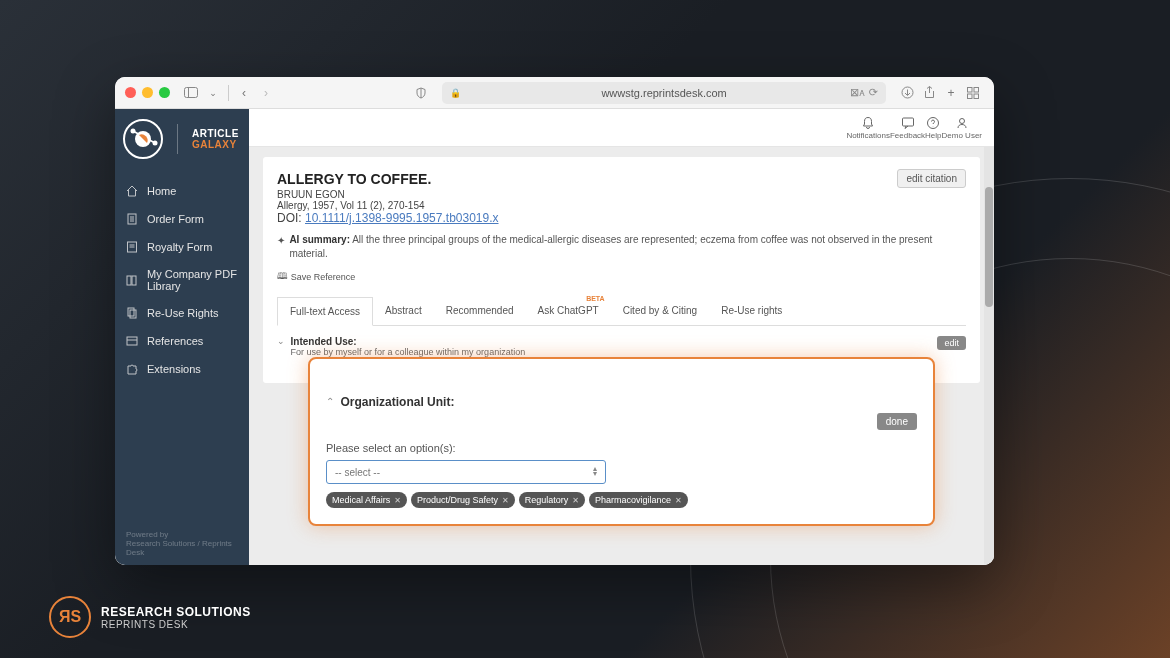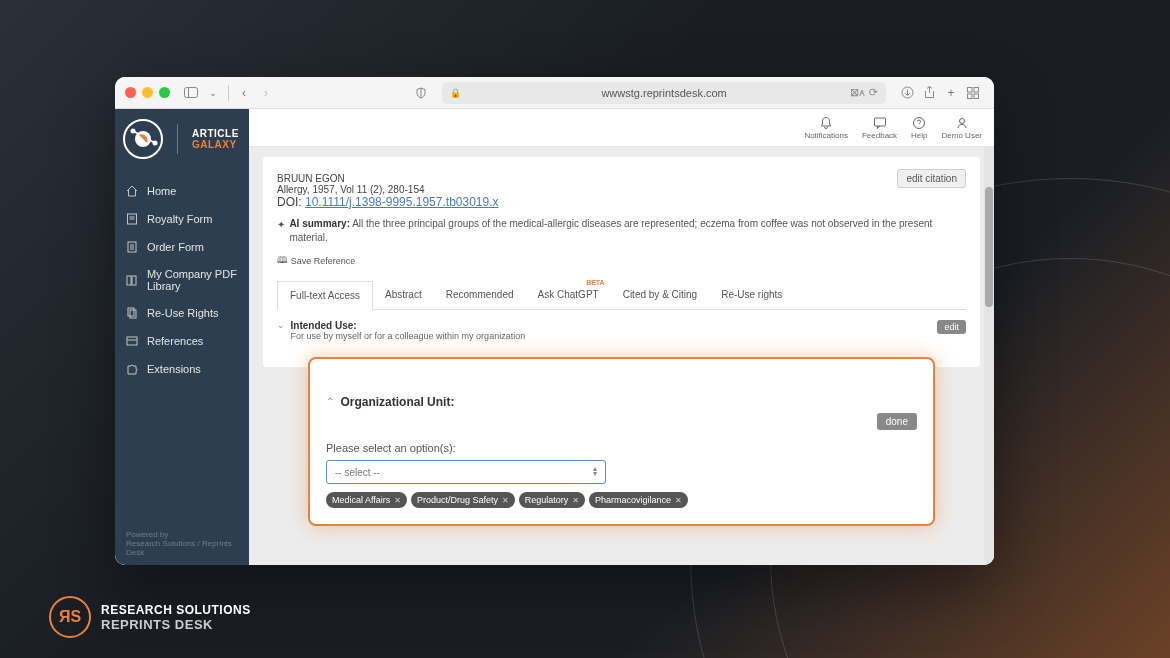--- a/index.html
+++ b/index.html
@@ -28,21 +28,21 @@
 .logo-circle { width: 40px; height: 40px; border: 2px solid #fff; border-radius: 50%; position: relative; display: flex; align-items: center; justify-content: center; }
 .logo-divider { width: 1px; height: 30px; background: rgba(255,255,255,0.3); }
 .logo-text { font-size: 10px; font-weight: 600; letter-spacing: 0.5px; line-height: 1.1; }
 .logo-text .sub { color: #e8833a; font-weight: 700; }
 .nav-items { padding: 8px 0; }
 .nav-item { display: flex; align-items: center; gap: 8px; padding: 7px 10px; font-size: 11px; color: #e5e5e5; cursor: pointer; }
 .nav-icon { width: 14px; height: 14px; display: flex; align-items: center; justify-content: center; font-size: 12px; opacity: 0.8; }
 .sidebar-footer { margin-top: auto; padding: 8px 11px; font-size: 8px; color: rgba(255,255,255,0.3); }
 
 .main-area { flex: 1; display: flex; flex-direction: column; overflow: hidden; }
-.top-bar { height: 38px; border-bottom: 1px solid #e5e5e5; display: flex; justify-content: flex-end; align-items: center; padding: 0 12px; gap: 14px; }
+.top-bar { height: 38px; border-bottom: 1px solid #e5e5e5; display: flex; justify-content: flex-end; align-items: center; padding: 0 12px; }
 .top-action { display: flex; flex-direction: column; align-items: center; gap: 1px; color: #666; font-size: 8px; cursor: pointer; }
 .top-action svg, .top-action .ticon { width: 14px; height: 14px; }
 
 .content { flex: 1; background: #ececec; padding: 10px 14px 0; overflow: hidden; position: relative; }
 .card { background: #fff; border-radius: 3px; padding: 14px; position: relative; }
 
 .article-title { font-size: 14px; font-weight: 700; color: #222; }
 .article-author { font-size: 10px; color: #444; margin-top: 2px; }
 .article-meta { font-size: 10px; color: #444; }
 .article-doi { font-size: 12px; color: #444; }
@@ -76,21 +76,21 @@
 .org-prompt { font-size: 11px; color: #555; margin-top: 12px; }
 .org-select { width: 280px; height: 24px; border: 1.5px solid #5a8fc8; border-radius: 3px; margin-top: 6px; padding: 0 8px; font-size: 10px; color: #777; display: flex; align-items: center; justify-content: space-between; background: #fff; cursor: pointer; }
 .select-arrows { font-size: 8px; color: #888; line-height: 0.6; display: flex; flex-direction: column; }
 .tags { display: flex; flex-wrap: wrap; gap: 4px; margin-top: 8px; }
 .tag { background: #555; color: #fff; font-size: 9px; padding: 3px 6px; border-radius: 8px; display: flex; align-items: center; gap: 4px; }
 .tag-x { font-size: 8px; opacity: 0.7; cursor: pointer; }
 
 .footer-brand { position: absolute; left: 49px; bottom: 20px; display: flex; align-items: center; gap: 10px; color: #fff; }
 .footer-logo { width: 42px; height: 42px; border: 2px solid #e8833a; border-radius: 50%; display: flex; align-items: center; justify-content: center; font-size: 16px; font-weight: 700; color: #e8833a; }
 .footer-text { font-size: 12px; font-weight: 700; letter-spacing: 0.5px; }
-.footer-sub { font-size: 13px; font-weight: 700; letter-spacing: 0.5px; color: #ccc; }
+.footer-sub { font-size: 10px; font-weight: 400; letter-spacing: 0.5px; color: #ccc; }
 
 .scroll-track { position: absolute; right: 0; top: 0; bottom: 0; width: 10px; background: rgba(0,0,0,0.03); }
 .scroll-thumb { position: absolute; right: 1px; top: 40px; width: 8px; height: 120px; background: rgba(0,0,0,0.25); border-radius: 4px; }
 </style>
 </head>
 <body>
 
 <div class="curve"></div>
 <div class="curve curve2"></div>
 
@@ -173,37 +173,37 @@
             <span class="nav-icon">
               <svg width="14" height="14" viewBox="0 0 14 14" fill="none" stroke="currentColor" stroke-width="1">
                 <path d="M2 7 L7 2 L12 7 M3.5 6 V12 H10.5 V6"></path>
               </svg>
             </span>
             <span>Home</span>
           </div>
           <div class="nav-item">
             <span class="nav-icon">
               <svg width="14" height="14" viewBox="0 0 14 14" fill="none" stroke="currentColor" stroke-width="1">
-                <rect x="2.5" y="2" width="9" height="10"></rect>
-                <line x1="4.5" y1="5" x2="9.5" y2="5"></line>
-                <line x1="4.5" y1="7" x2="9.5" y2="7"></line>
-              </svg>
-            </span>
-            <span>Royalty Form</span>
-          </div>
-          <div class="nav-item">
-            <span class="nav-icon">
-              <svg width="14" height="14" viewBox="0 0 14 14" fill="none" stroke="currentColor" stroke-width="1">
                 <rect x="3" y="2" width="8" height="10"></rect>
                 <line x1="5" y1="5" x2="9" y2="5"></line>
                 <line x1="5" y1="7" x2="9" y2="7"></line>
                 <line x1="5" y1="9" x2="9" y2="9"></line>
               </svg>
             </span>
             <span>Order Form</span>
+          </div>
+          <div class="nav-item">
+            <span class="nav-icon">
+              <svg width="14" height="14" viewBox="0 0 14 14" fill="none" stroke="currentColor" stroke-width="1">
+                <rect x="2.5" y="2" width="9" height="10"></rect>
+                <line x1="4.5" y1="5" x2="9.5" y2="5"></line>
+                <line x1="4.5" y1="7" x2="9.5" y2="7"></line>
+              </svg>
+            </span>
+            <span>Royalty Form</span>
           </div>
           <div class="nav-item">
             <span class="nav-icon">
               <svg width="14" height="14" viewBox="0 0 14 14" fill="none" stroke="currentColor" stroke-width="1">
                 <rect x="2" y="3" width="4" height="9"></rect>
                 <rect x="7" y="3" width="4" height="9"></rect>
               </svg>
             </span>
             <span>My Company PDF Library</span>
           </div>
@@ -267,22 +267,23 @@
               <circle cx="7" cy="5" r="2.5"></circle>
               <path d="M3 12 C3 9.5 5 8.5 7 8.5 C9 8.5 11 9.5 11 12"></path>
             </svg>
           <span>Demo User</span>
         </div>
       </div>
 
       <div class="content">
         <div class="card">
           <button class="edit-citation-btn">edit citation</button>
+          <div class="article-title">ALLERGY TO COFFEE.</div>
           <div class="article-author">BRUUN EGON</div>
-          <div class="article-meta">Allergy, 1957, Vol 11 (2), 280-154</div>
+          <div class="article-meta">Allergy, 1957, Vol 11 (2), 270-154</div>
           <div class="article-doi">
             <span>DOI: </span><a>10.1111/j.1398-9995.1957.tb03019.x</a>
           </div>
           <div class="ai-summary">
             <span class="ai-icon">✦</span>
             <span><b>AI summary:</b> <span>All the three principal groups of the medical-allergic diseases are represented; eczema from coffee was not observed in the present material.</span></span>
           </div>
           <div class="save-ref">
             <span>🕮</span>
             <span>Save Reference</span>

